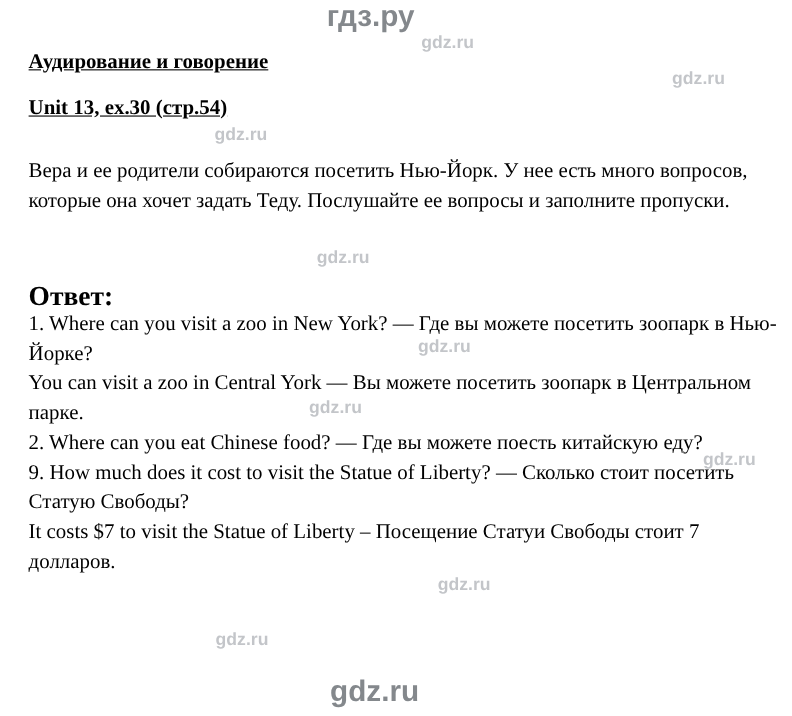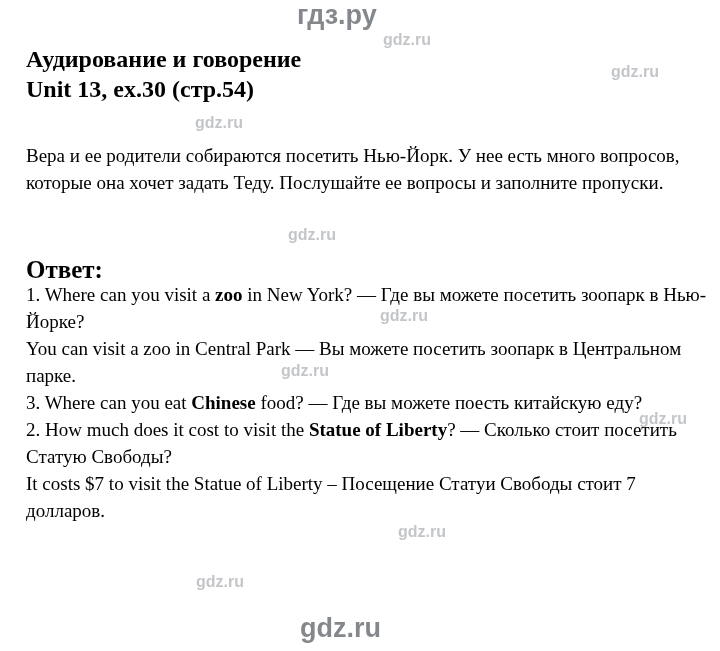--- a/index.html
+++ b/index.html
@@ -49,26 +49,27 @@
   .wm-3 { font-size: 16px; left: 195px; top: 114px; }
   .wm-4 { font-size: 16px; left: 288px; top: 226px; }
   .wm-5 { font-size: 16px; left: 380px; top: 307px; }
   .wm-6 { font-size: 16px; left: 281px; top: 362px; }
   .wm-7 { font-size: 16px; left: 639px; top: 410px; }
   .wm-8 { font-size: 16px; left: 398px; top: 523px; }
   .wm-9 { font-size: 16px; left: 196px; top: 573px; }
 
   .heading {
     font-weight: bold;
-    font-size: 24px;
+    font-size: 19px;
     margin: 0;
     position: absolute;
+    text-decoration: underline;
   }
   .h-listening { left: 26px; top: 46px; }
-  .h-unit { left: 26px; top: 76px; }
+  .h-unit { left: 26px; top: 88px; }
 
   .task {
     position: absolute;
     left: 26px;
     top: 142px;
     width: 678px;
     font-size: 19px;
     line-height: 27px;
   }
   .answer-label {
@@ -82,21 +83,21 @@
     position: absolute;
     left: 26px;
     top: 281px;
     width: 686px;
     font-size: 19px;
     line-height: 27px;
   }
   .answers p {
     margin: 0;
   }
-  b { font-weight: bold; }
+  b { font-weight: normal; }
 </style>
 </head>
 <body>
 
 <div class="page">
 
   <div class="wm wm-top">гдз.ру</div>
   <div class="wm wm-1">gdz.ru</div>
   <div class="wm wm-2">gdz.ru</div>
   <div class="wm wm-3">gdz.ru</div>
@@ -110,19 +111,19 @@
 
   <h1 class="heading h-listening">Аудирование и говорение</h1>
   <h2 class="heading h-unit">Unit 13, ex.30 (стр.54)</h2>
 
   <div class="task">Вера и ее родители собираются посетить Нью-Йорк. У нее есть много вопросов, которые она хочет задать Теду. Послушайте ее вопросы и заполните пропуски.</div>
 
   <div class="answer-label">Ответ:</div>
 
   <div class="answers">
     <p><span>1. Where can you visit a </span><b>zoo</b><span> in New York? — Где вы можете посетить зоопарк в Нью-Йорке?</span></p>
-    <p>You can visit a zoo in Central Park — Вы можете посетить зоопарк в Центральном парке.</p>
-    <p><span>3. Where can you eat </span><b>Chinese</b><span> food? — Где вы можете поесть китайскую еду?</span></p>
-    <p><span>2. How much does it cost to visit the </span><b>Statue of Liberty</b><span>? — Сколько стоит посетить Статую Свободы?</span></p>
+    <p>You can visit a zoo in Central York — Вы можете посетить зоопарк в Центральном парке.</p>
+    <p><span>2. Where can you eat </span><b>Chinese</b><span> food? — Где вы можете поесть китайскую еду?</span></p>
+    <p><span>9. How much does it cost to visit the </span><b>Statue of Liberty</b><span>? — Сколько стоит посетить Статую Свободы?</span></p>
     <p>It costs $7 to visit the Statue of Liberty – Посещение Статуи Свободы стоит 7 долларов.</p>
   </div>
 
 </div>
 
 </body></html>

